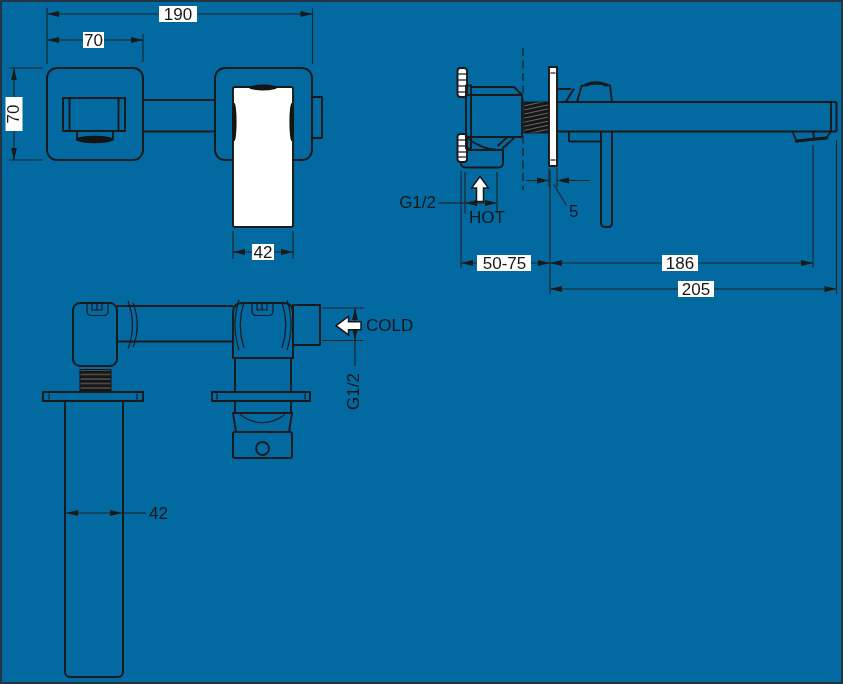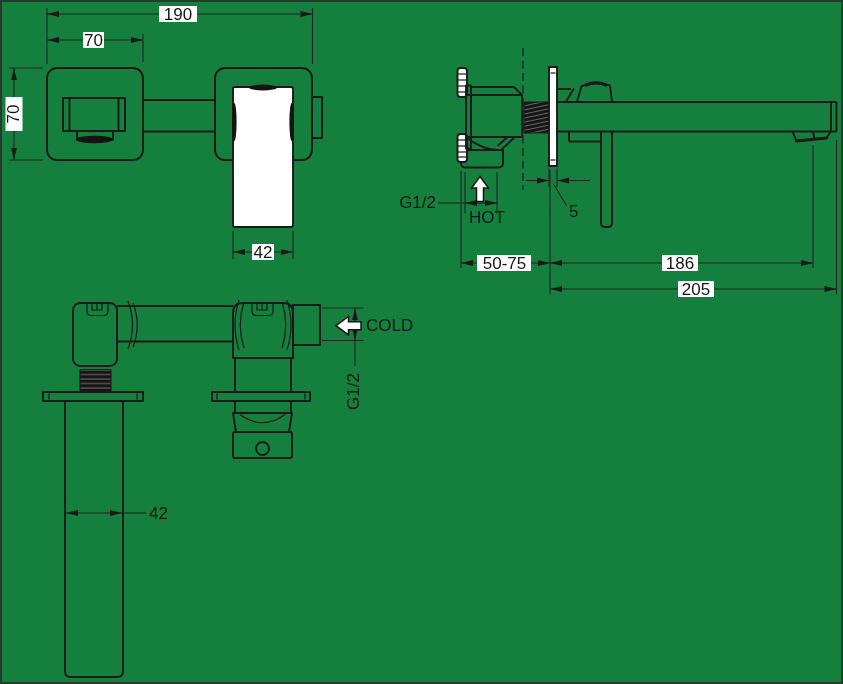--- a/index.html
+++ b/index.html
@@ -1,16 +1,16 @@
 <!DOCTYPE html>
 <html><head>
 <meta charset="utf-8">
 <style>
   html,body { margin:0; padding:0; background:#ffffff; }
-  .stage { position:relative; width:843px; height:684px; background:#15803d; }
+  .stage { position:relative; width:843px; height:684px; background:#0369a1; }
   svg { display:block; }
 
   .obj *   { stroke:#1a1a1a; stroke-width:1.9; fill:none; stroke-linejoin:round; }
   .obj .fw  { fill:#ffffff; }
   .obj .fb  { fill:#141414; stroke:none; }
   .obj .thk { stroke-width:3.1; stroke-linecap:round; }
   .obj .thin{ stroke-width:1.2; }
   .obj .dash{ stroke-dasharray:8 4.5; stroke-width:1.2; }
   .obj .thrV{ fill:url(#thrV); stroke-width:1.1; }
   .obj .thrH{ fill:url(#thrH); stroke-width:1.1; }

